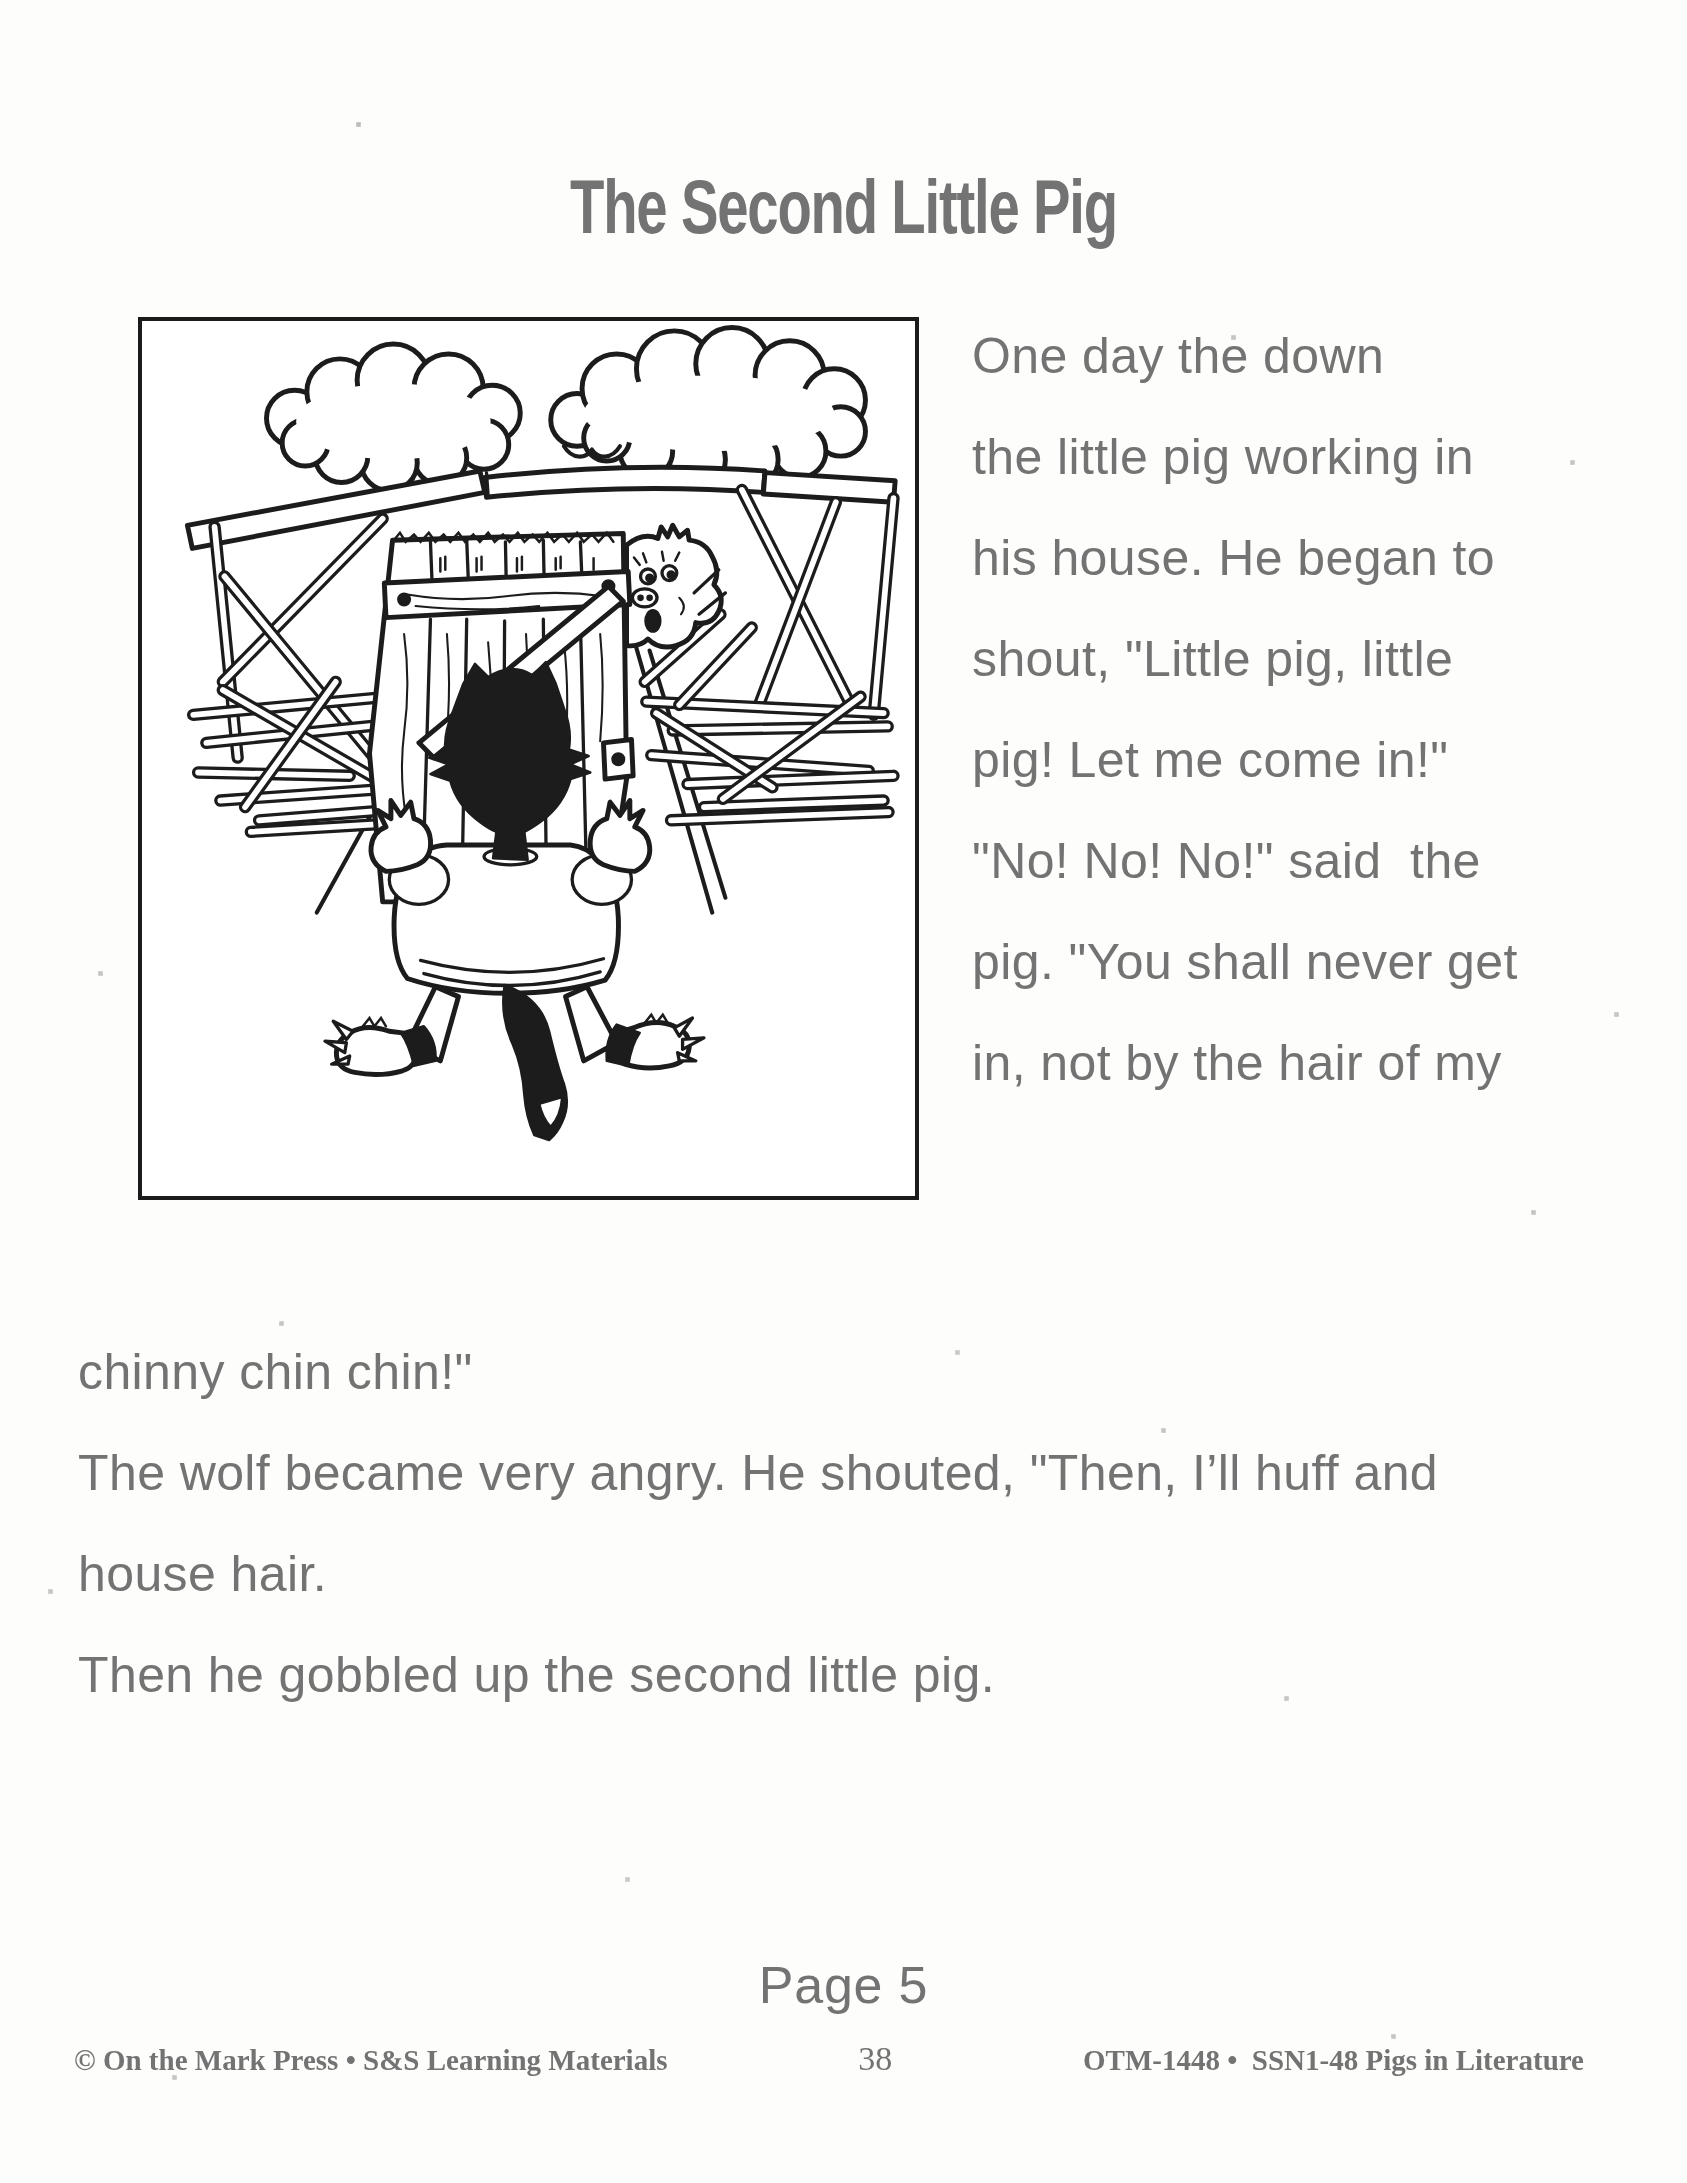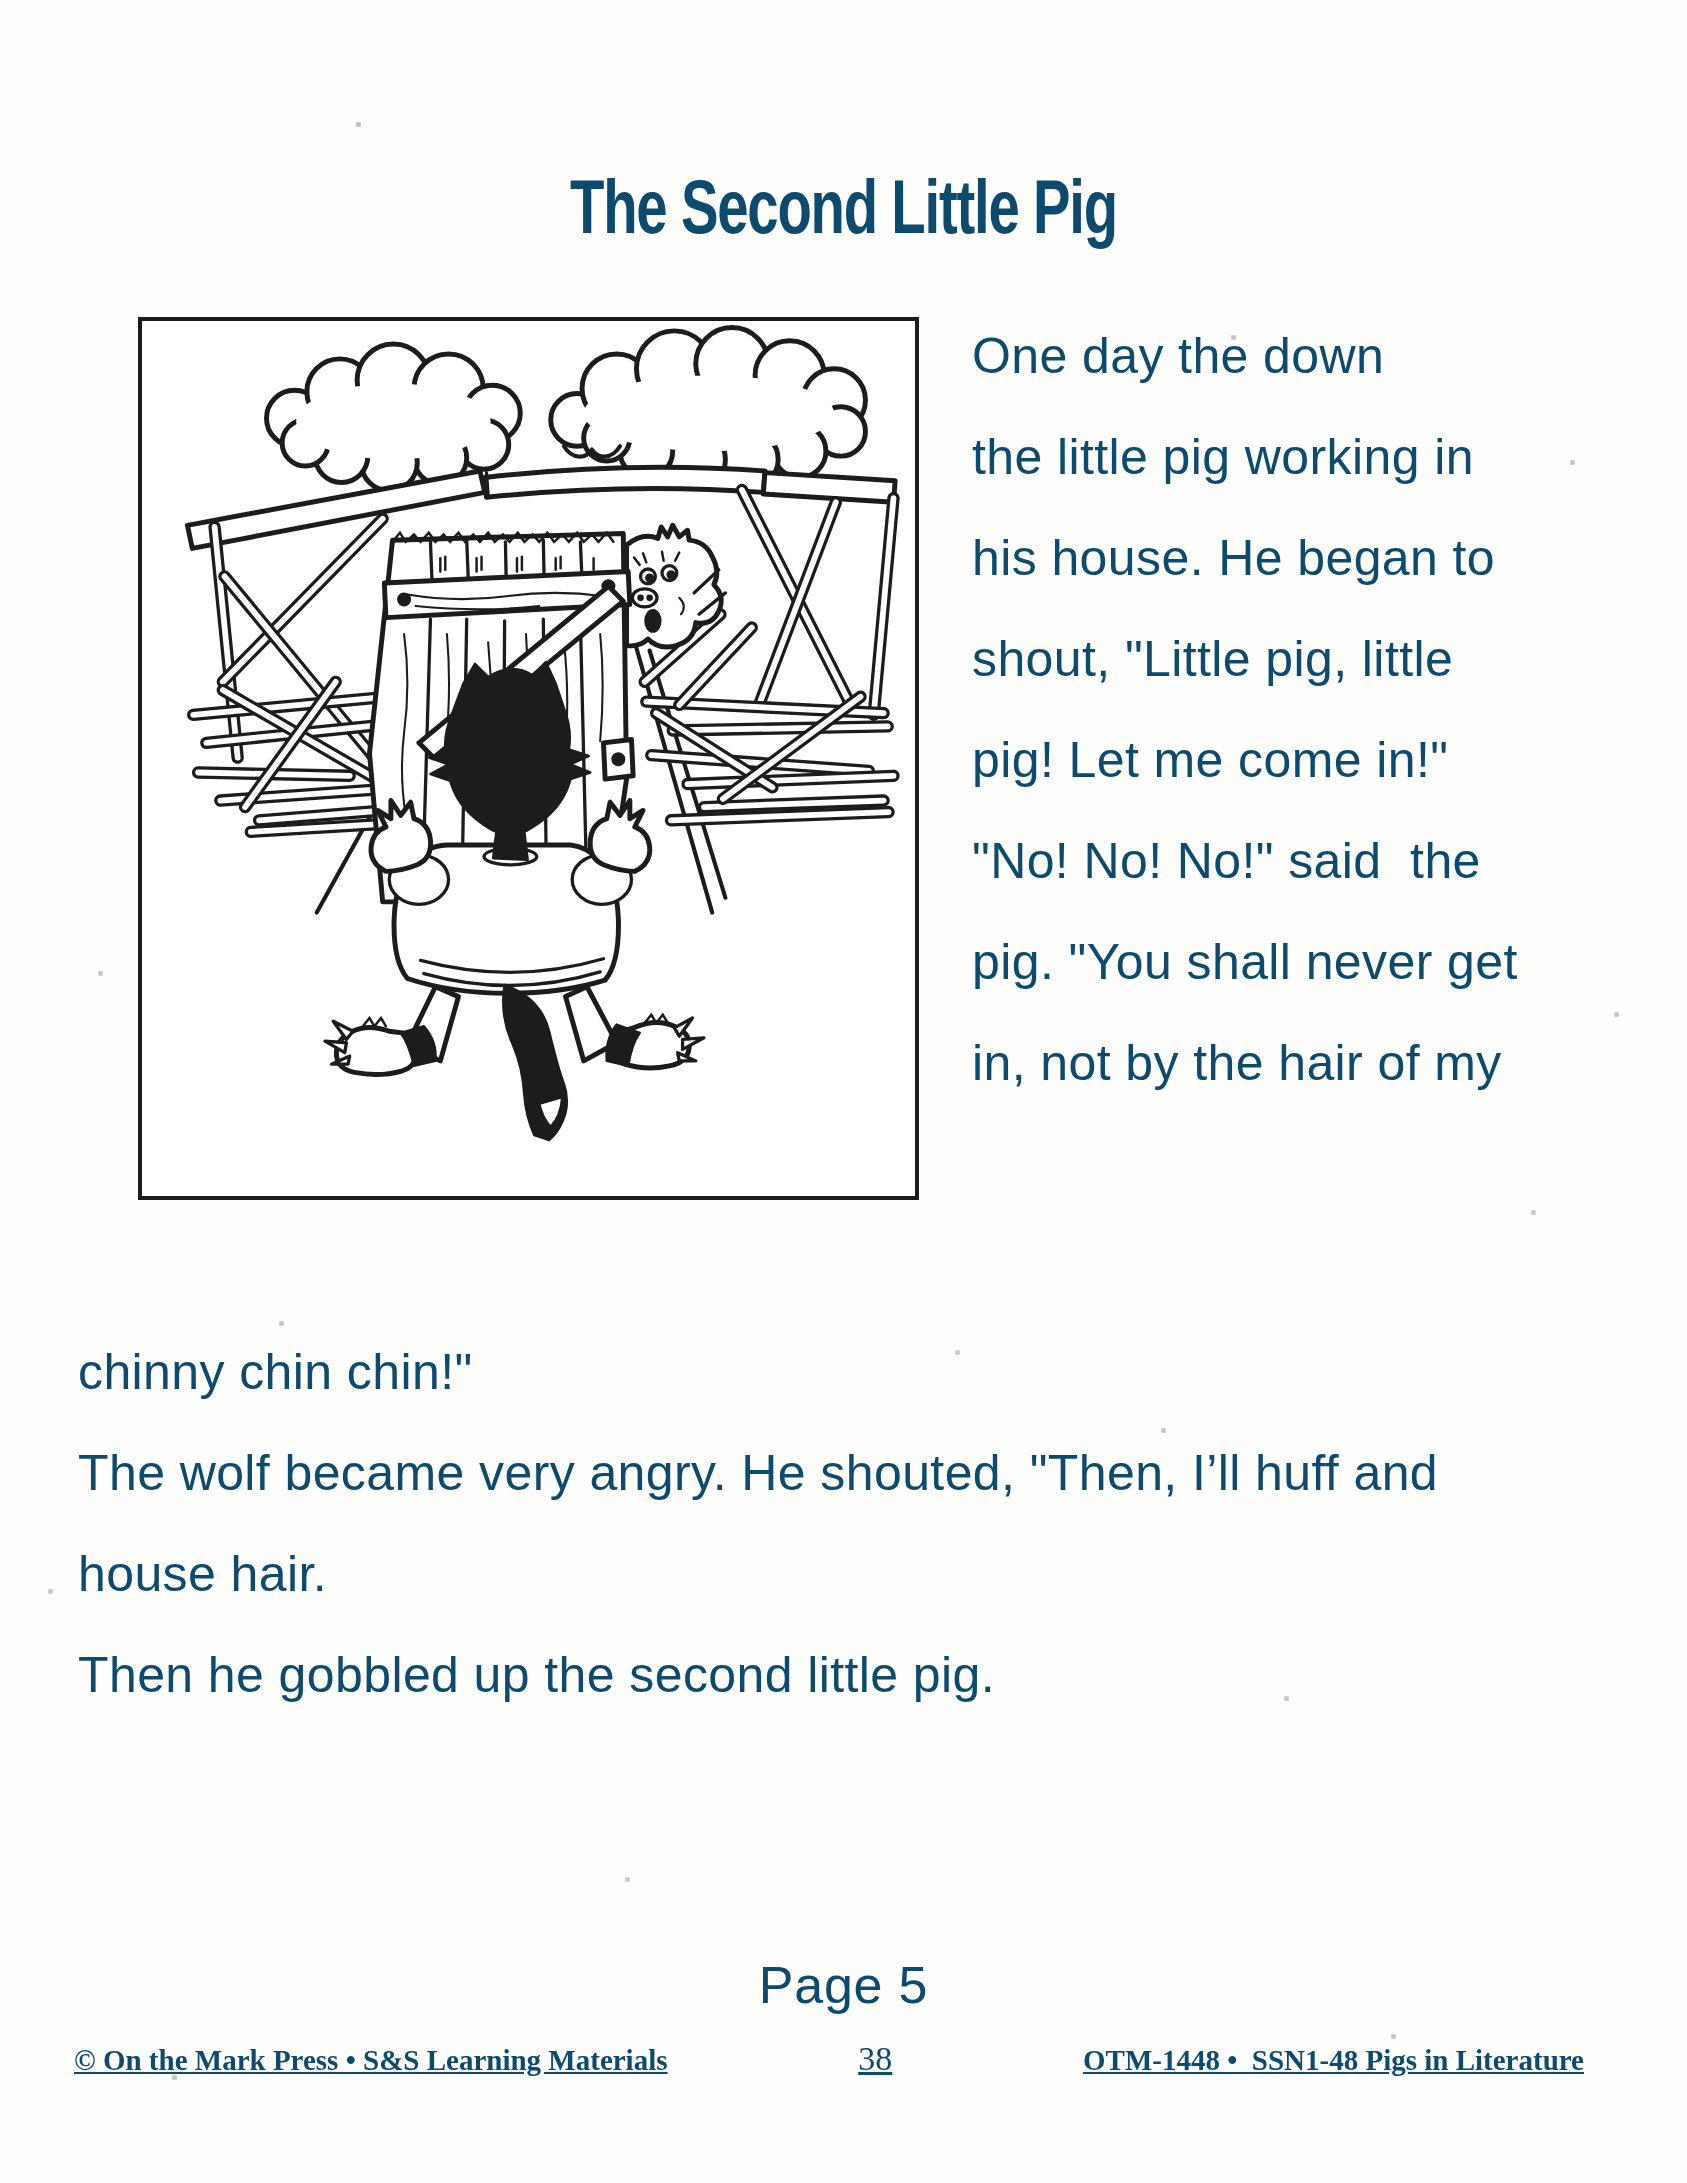--- a/index.html
+++ b/index.html
@@ -1,21 +1,21 @@
 <!DOCTYPE html>
 <html style="font-size:13px"><head>
 <meta charset="utf-8">
 <style>
   html,body{margin:0;padding:0;background:#d9d9d6;}
   .page{
     position:relative;
     width:1687px;height:2183px;
     background:#fdfdfb;
     font-family:"Liberation Sans","DejaVu Sans",sans-serif;
-    color:#0c4a6e;
+    color:#737373;
     overflow:hidden;
   }
   
   .specks{position:absolute;top:0;left:0;width:2.5px;height:2.5px;background:transparent;pointer-events:none;
     box-shadow:357px 123px 0 0.8px rgba(70,70,70,.35),189px 325px 0 0.8px rgba(70,70,70,.3),
     1232px 336px 0 0.8px rgba(70,70,70,.3),1571px 461px 0 0.8px rgba(70,70,70,.3),
     99px 972px 0 0.8px rgba(70,70,70,.3),1615px 1013px 0 0.8px rgba(70,70,70,.3),
     280px 1322px 0 0.8px rgba(70,70,70,.3),956px 1351px 0 0.8px rgba(70,70,70,.28),
     1162px 1429px 0 0.8px rgba(70,70,70,.3),49px 1590px 0 0.8px rgba(70,70,70,.3),
     1285px 1697px 0 0.8px rgba(70,70,70,.3),626px 1878px 0 0.8px rgba(70,70,70,.28),
@@ -42,21 +42,21 @@
   }
   .line{white-space:pre;}
   .page-label{
     position:absolute;top:1959px;left:0;width:100%;
     text-align:center;font-size:52px;line-height:1;letter-spacing:0.8px;
   }
   .footer{
     position:absolute;top:2040px;left:74px;right:103px;
     display:flex;justify-content:space-between;align-items:baseline;
     font-family:"Liberation Serif","DejaVu Serif",serif;
-    font-size:29px;font-weight:bold;white-space:pre;text-decoration:underline;
+    font-size:29px;font-weight:bold;white-space:pre;
   }
   .footer .pagenum{font-weight:normal;font-size:34px;}
   
   .o{fill:#fff;stroke:#1c1c1c;stroke-width:6;stroke-linejoin:round;stroke-linecap:round;}
   .o4{fill:#fff;stroke:#1c1c1c;stroke-width:4;stroke-linejoin:round;stroke-linecap:round;}
   .l{fill:none;stroke:#1c1c1c;stroke-width:5;stroke-linejoin:round;stroke-linecap:round;}
   .l4{fill:none;stroke:#1c1c1c;stroke-width:4;stroke-linejoin:round;stroke-linecap:round;}
   .l3{fill:none;stroke:#1c1c1c;stroke-width:3;stroke-linecap:round;}
   .t{fill:none;stroke:#1c1c1c;stroke-width:2.5;stroke-linecap:round;}
   .b{fill:#1c1c1c;stroke:#1c1c1c;stroke-width:3;stroke-linejoin:round;}

